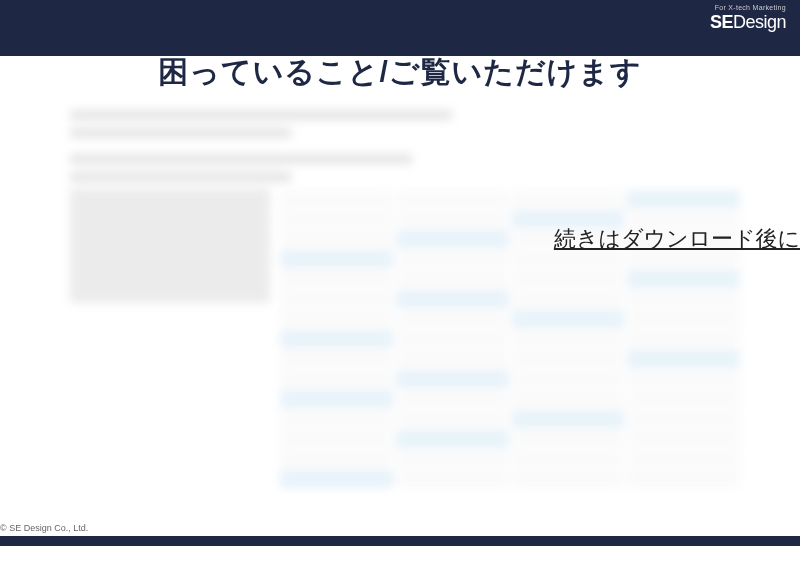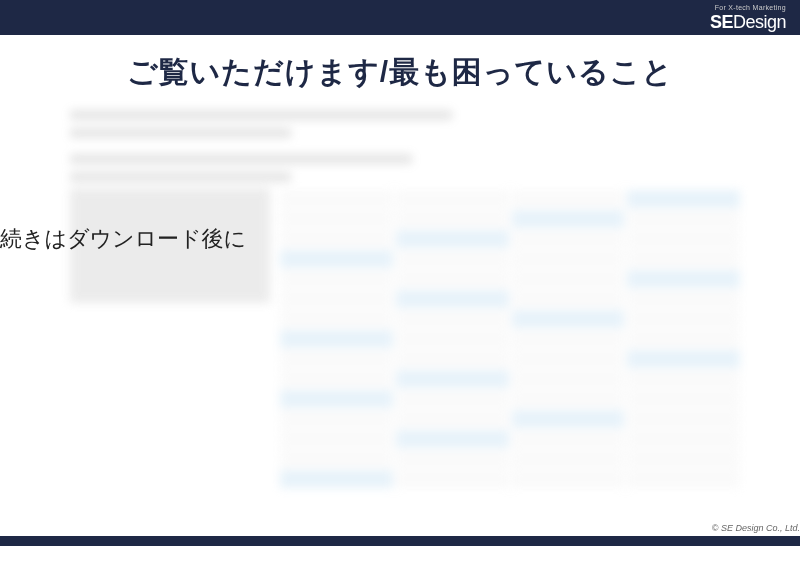--- a/index.html
+++ b/index.html
@@ -7,21 +7,21 @@
       width: 800px;
       height: 566px;
       font-family: "Hiragino Sans", "Yu Gothic", "Meiryo", sans-serif;
       background: #fff;
       position: relative;
       overflow: hidden;
     }
     .header {
       position: absolute;
       top: 0; left: 0; right: 0;
-      height: 35px;
+      height: 56px;
       background: #1e2845;
     }
     .header-logo {
       position: absolute;
       right: 14px;
       top: 4px;
       color: #fff;
       text-align: right;
     }
     .header-tagline {
@@ -91,57 +91,57 @@
     .blur-cell {
       flex: 1;
       background: #f0f0f0;
       opacity: 0.6;
     }
     .blur-cell.accent { background: #b8d8f0; }
     .overlay-message {
       position: absolute;
       top: 210px;
       left: 0; right: 0;
-      text-align: left;
+      text-align: right;
       font-size: 22px;
       font-weight: 400;
       color: #222;
       line-height: 2.6;
       z-index: 10;
+      text-decoration: underline;
     }
     .footer-bar {
       position: absolute;
       bottom: 20px;
       left: 0; right: 0;
       height: 10px;
       background: #1e2845;
     }
     .footer-text {
       position: absolute;
       bottom: 33px;
       left: 0; right: 0;
-      text-align: right;
+      text-align: left;
       font-size: 9px;
       color: #666;
-      font-style: italic;
     }
   </style>
 </head>
 <body>
 
 <div class="header">
   <div class="header-logo">
     <div class="header-tagline">For X-tech Marketing</div>
     <div class="header-brand">
       <span class="se">SE</span><span class="design">Design</span>
     </div>
   </div>
 </div>
 
-<div class="title">ご覧いただけます/最も困っていること</div>
+<div class="title">困っていること/ご覧いただけます</div>
 
 <div class="content-blur">
   <div class="blur-text-line full"></div>
   <div class="blur-text-line short"></div>
   <div style="height:8px"></div>
   <div class="blur-text-line med"></div>
   <div class="blur-text-line short"></div>
   <div class="blur-shade-box"></div>
   <div class="blur-table">
     <div class="blur-row">

